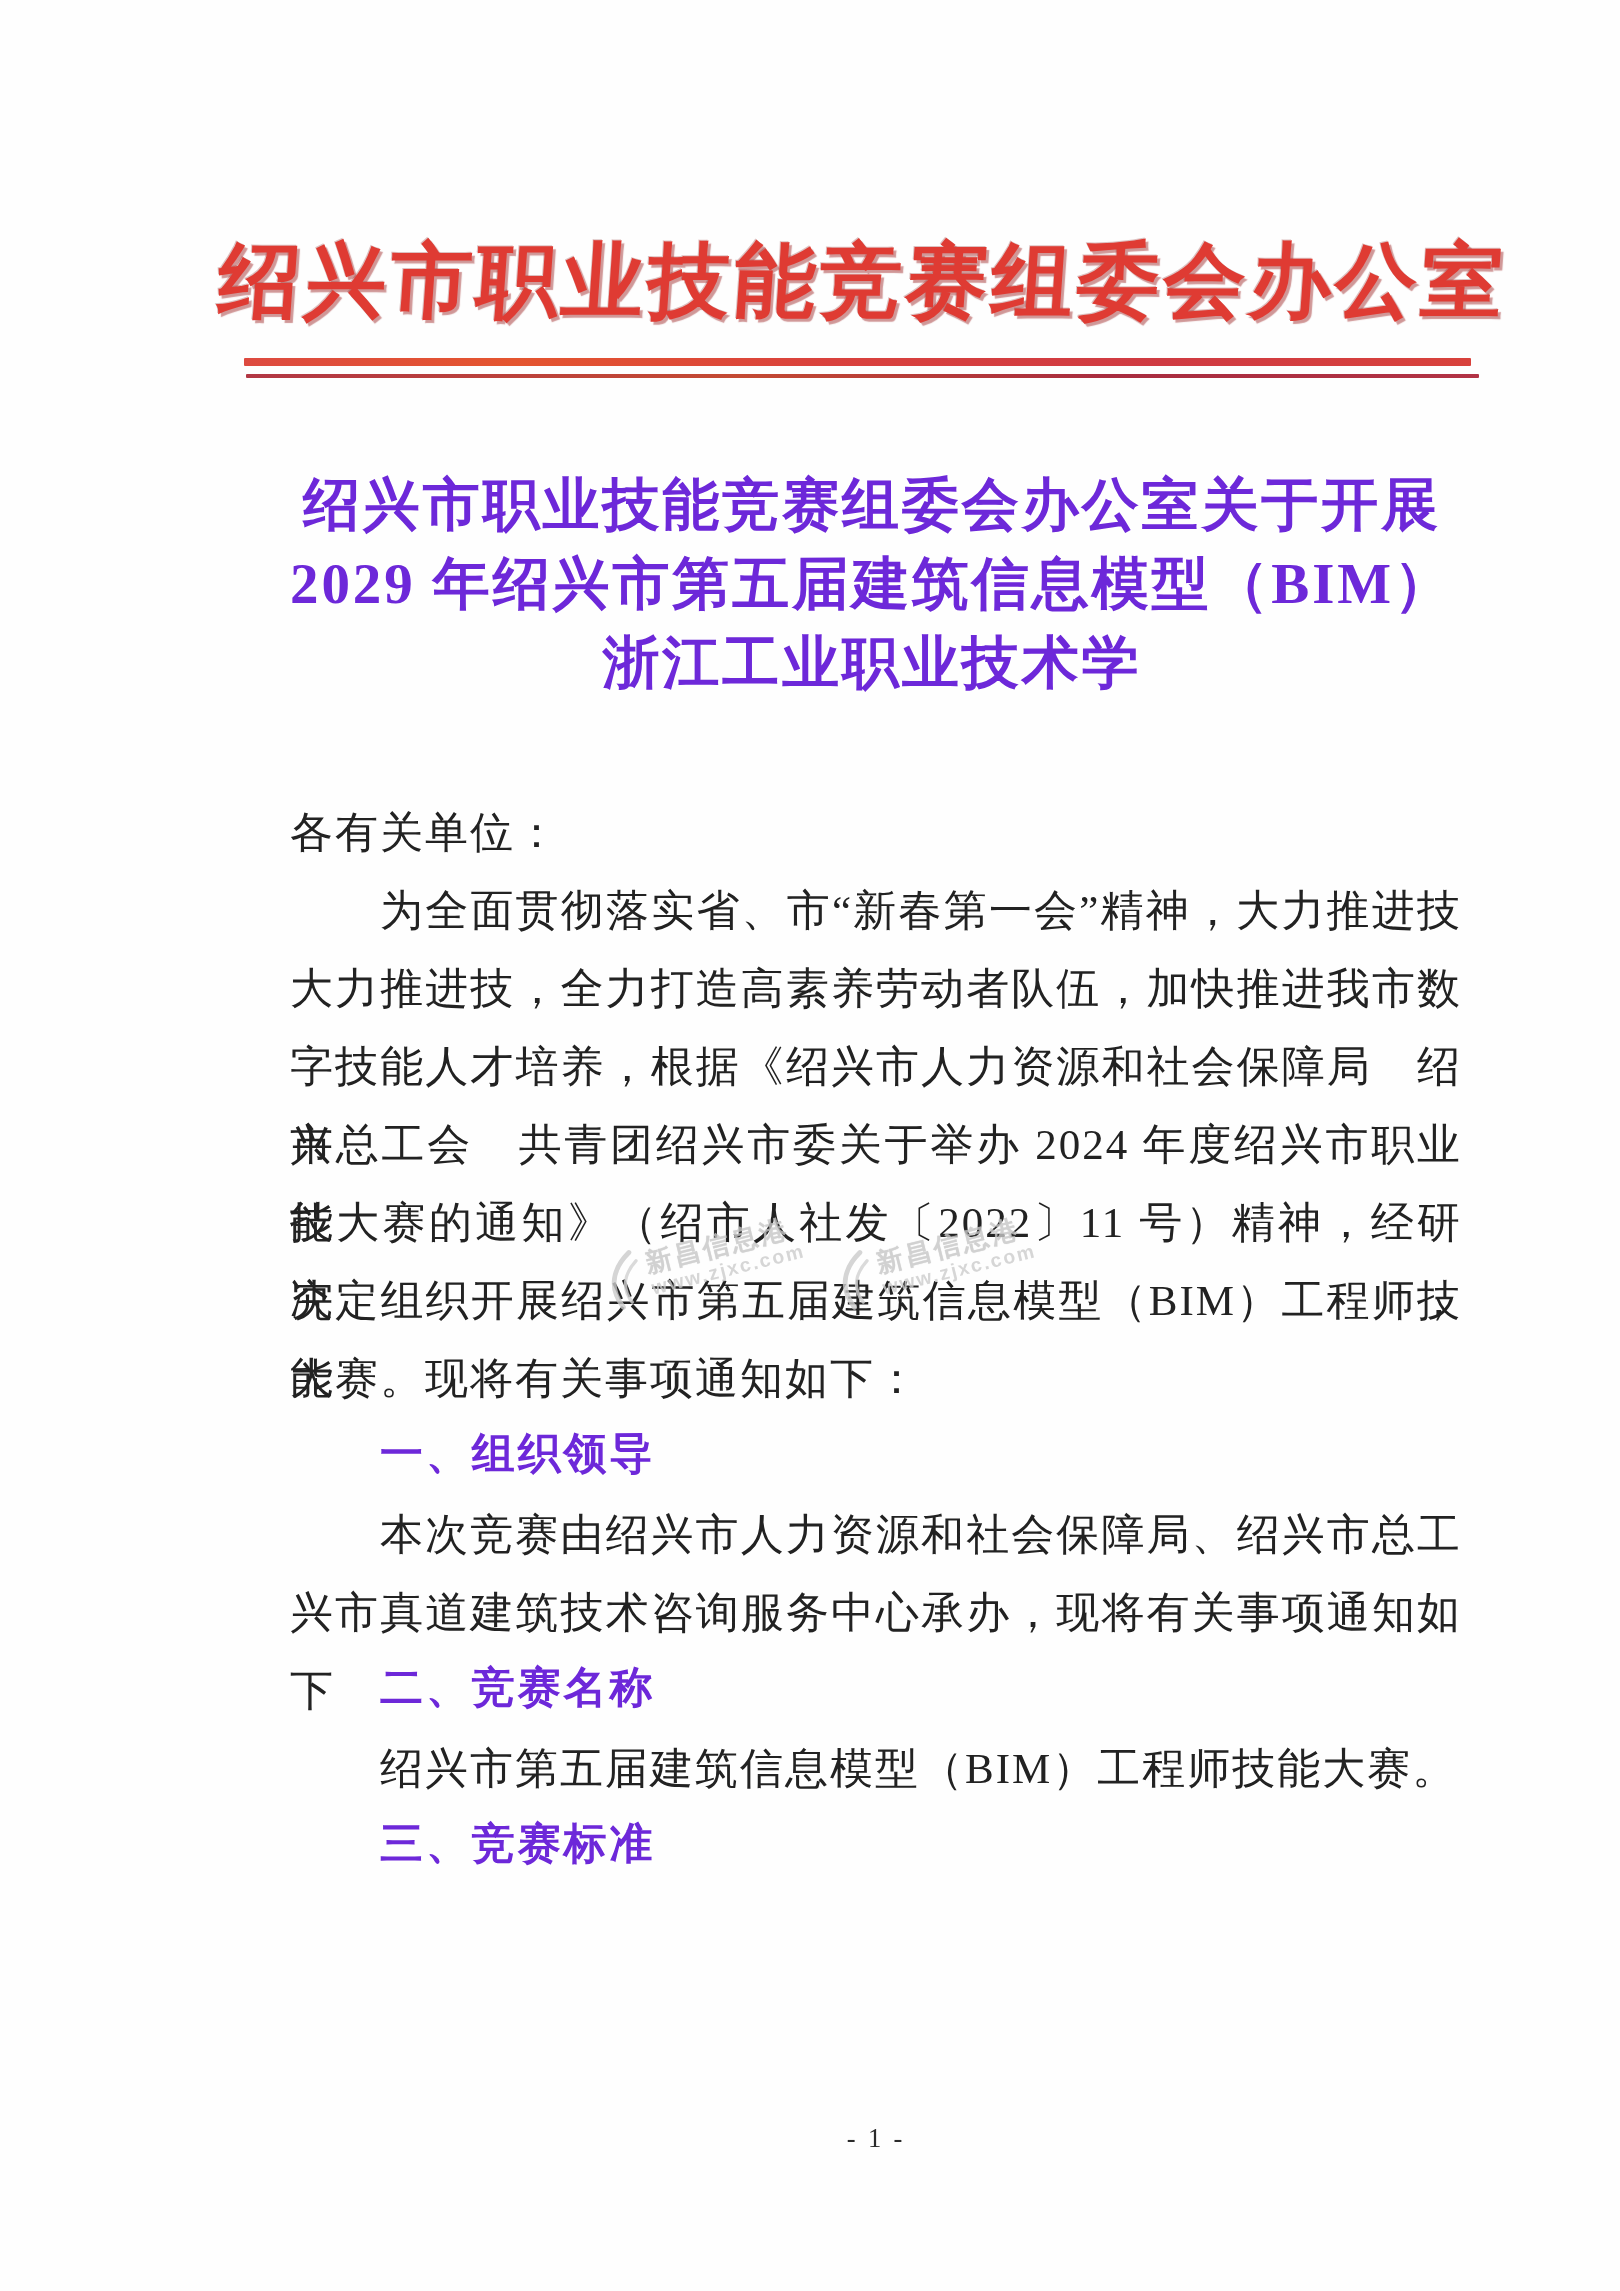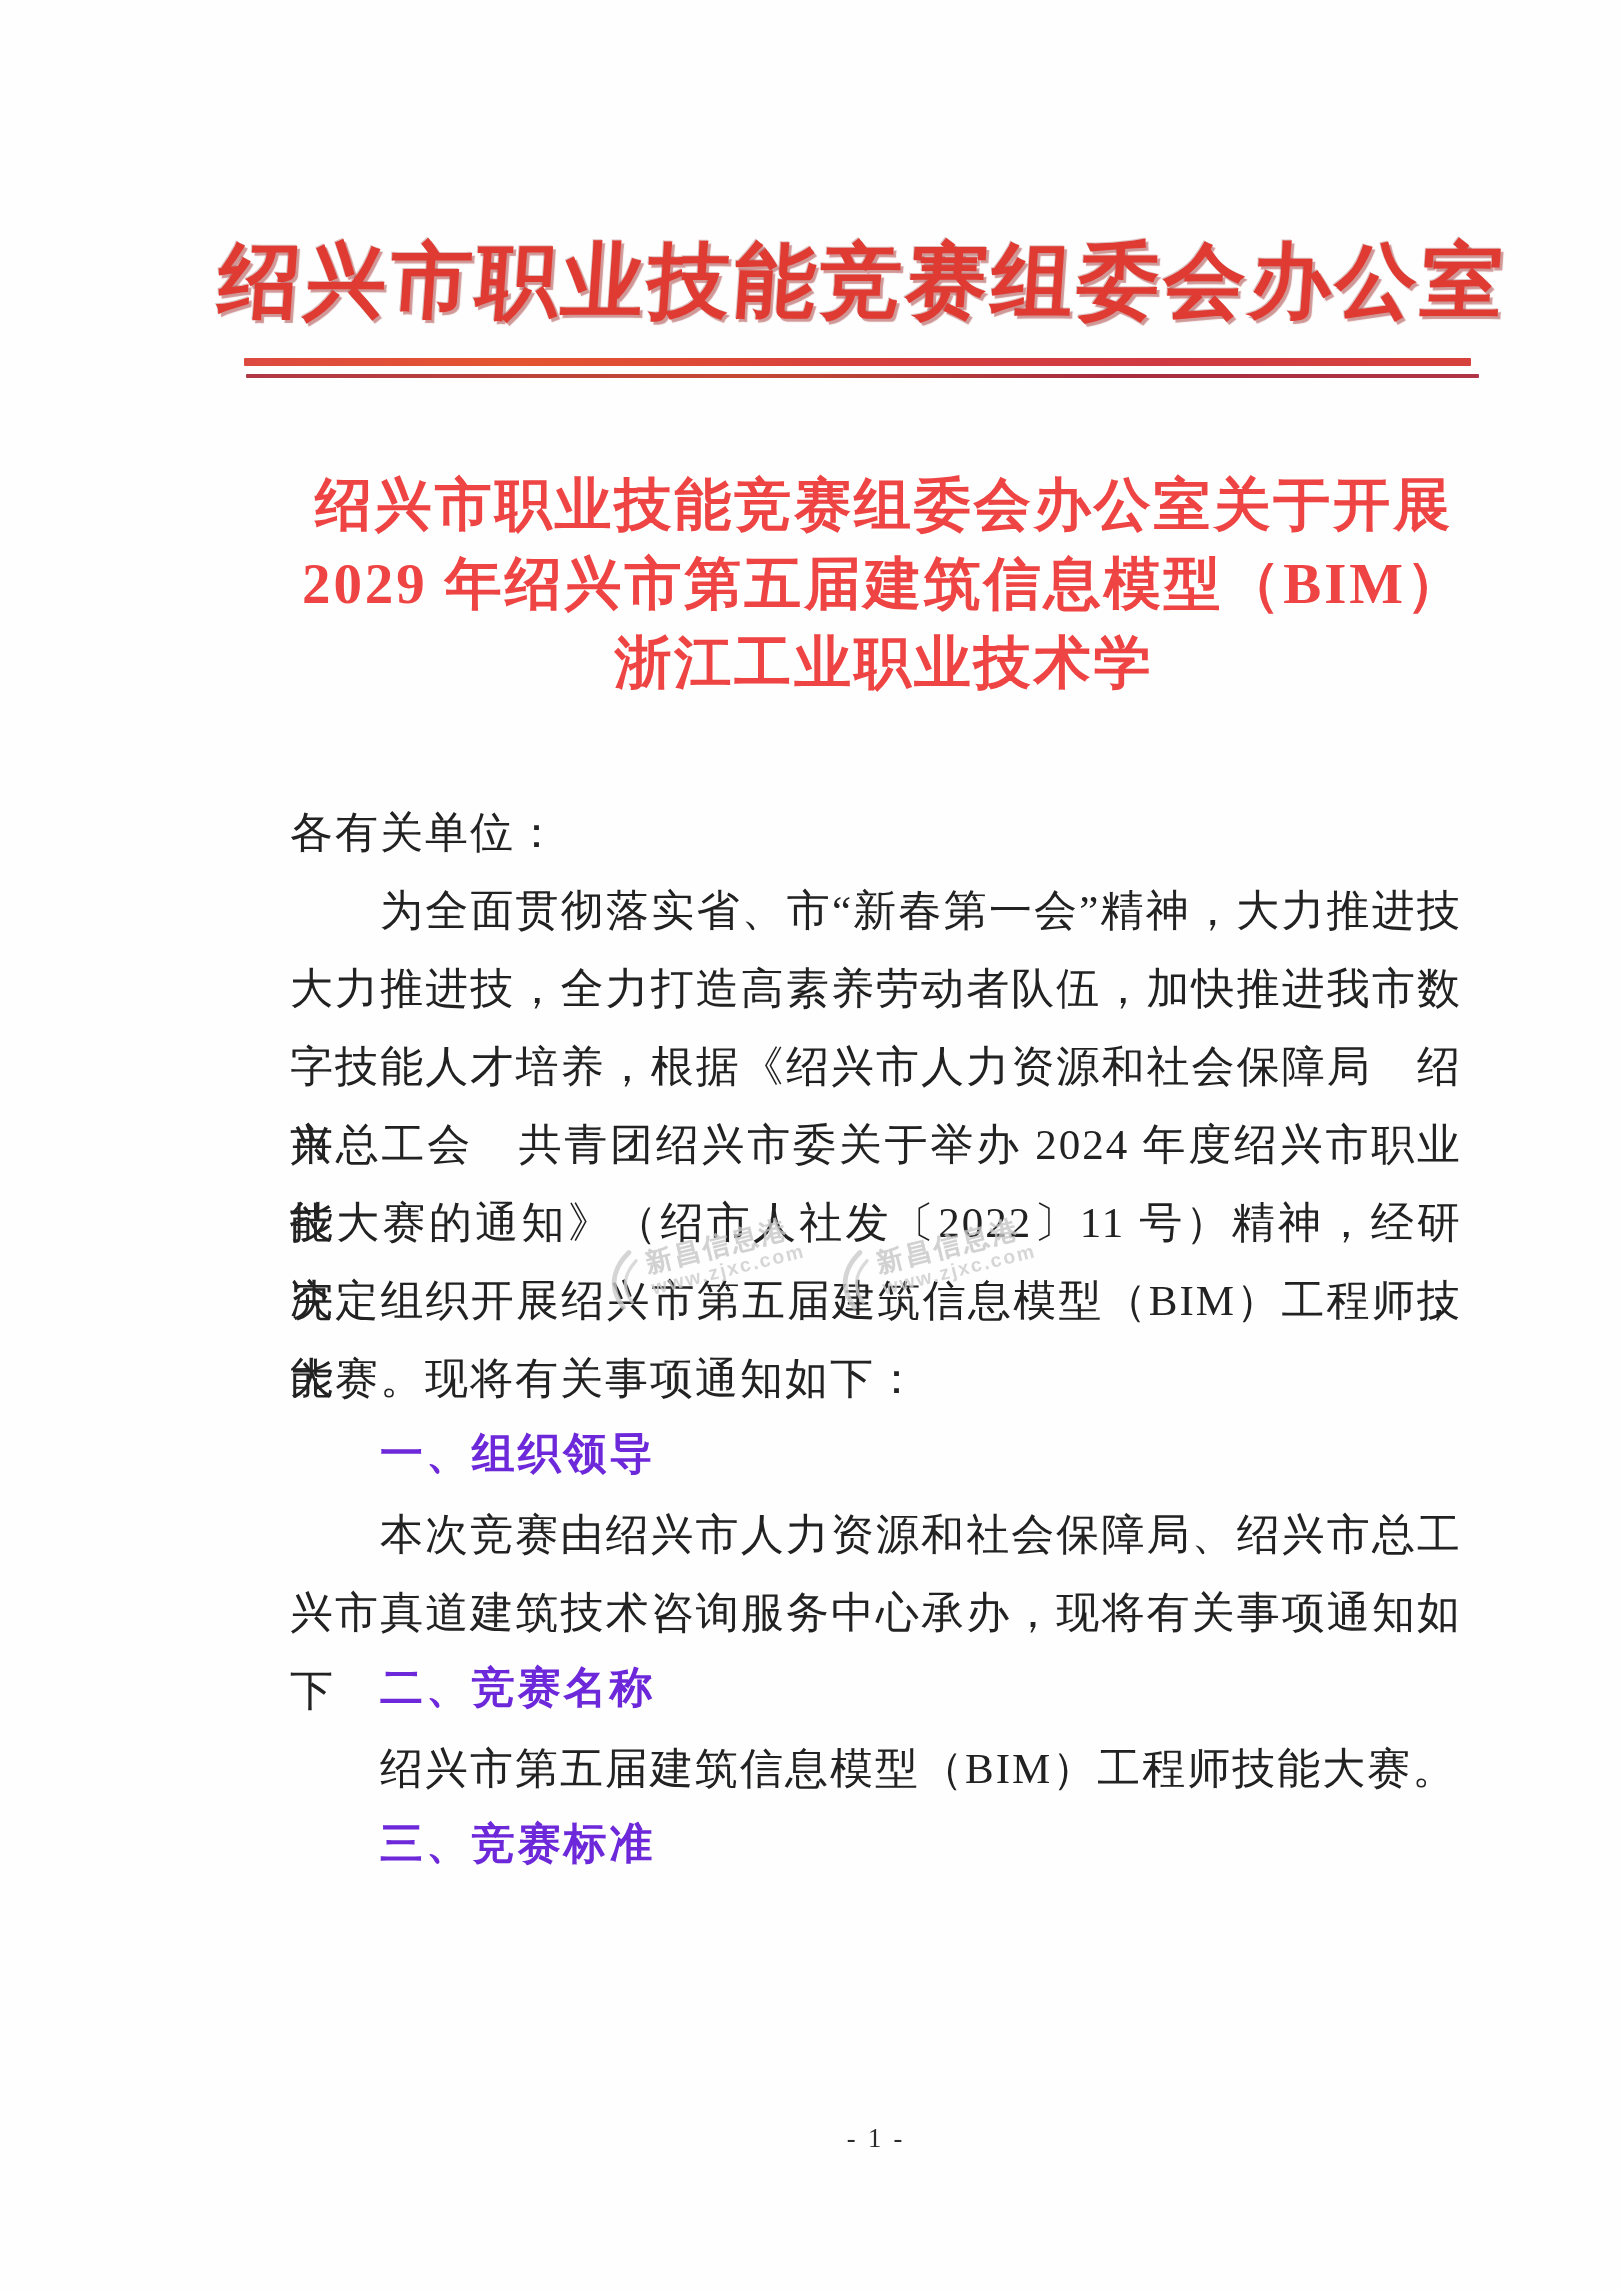--- a/index.html
+++ b/index.html
@@ -39,26 +39,26 @@
     left:244px;top:358px;width:1227px;height:7.8px;
     background:linear-gradient(90deg,#dd4a40,#e4552f 22%,#d9413d 48%,#cf3a42 75%,#d8423c);
   }
   .rule.thin{
     left:246px;top:374px;width:1233px;height:3.9px;
     background:linear-gradient(90deg,#b23744,#c44a33 40%,#a82c3f 70%,#b23345);
   }
   
   .doc-title{
     position:absolute;
-    left:298px;top:465px;width:1172px;
+    left:286px;top:465px;width:1172px;
     text-align:center;
     font-weight:bold;
     font-size:57px;line-height:79px;
     letter-spacing:2.9px;
-    color:#ef4444;
+    color:#6d28d9;
   }
   
   .doc-body{
     position:absolute;
     left:290px;top:794px;width:1172px;
     font-size:43px;line-height:78px;
     letter-spacing:2px;
     color:#222;
   }
   .line{height:78px;white-space:nowrap;}

